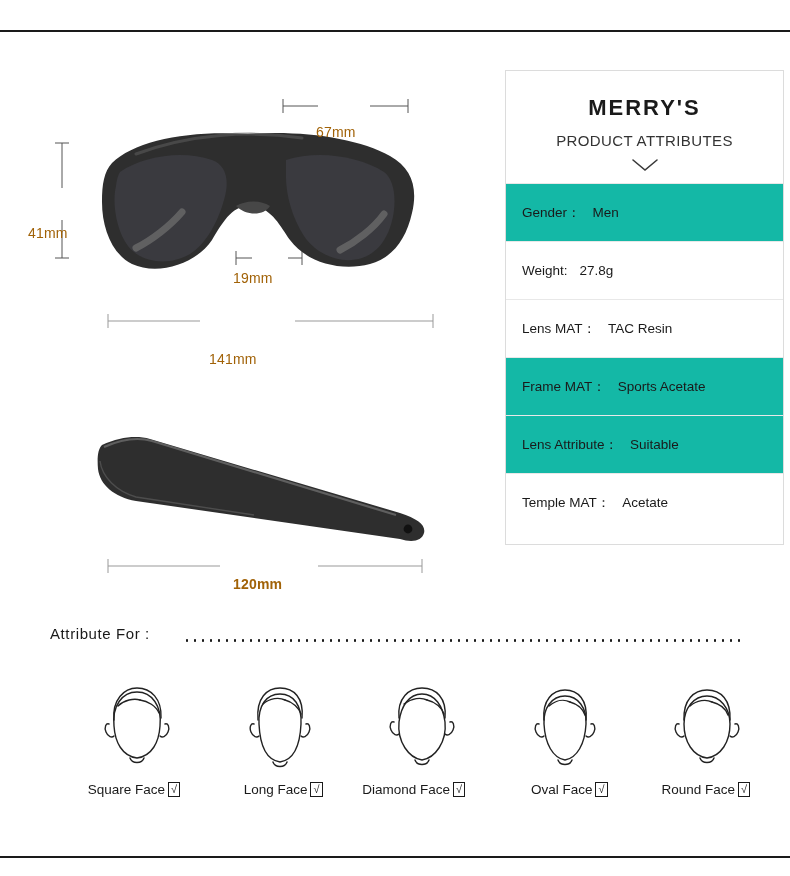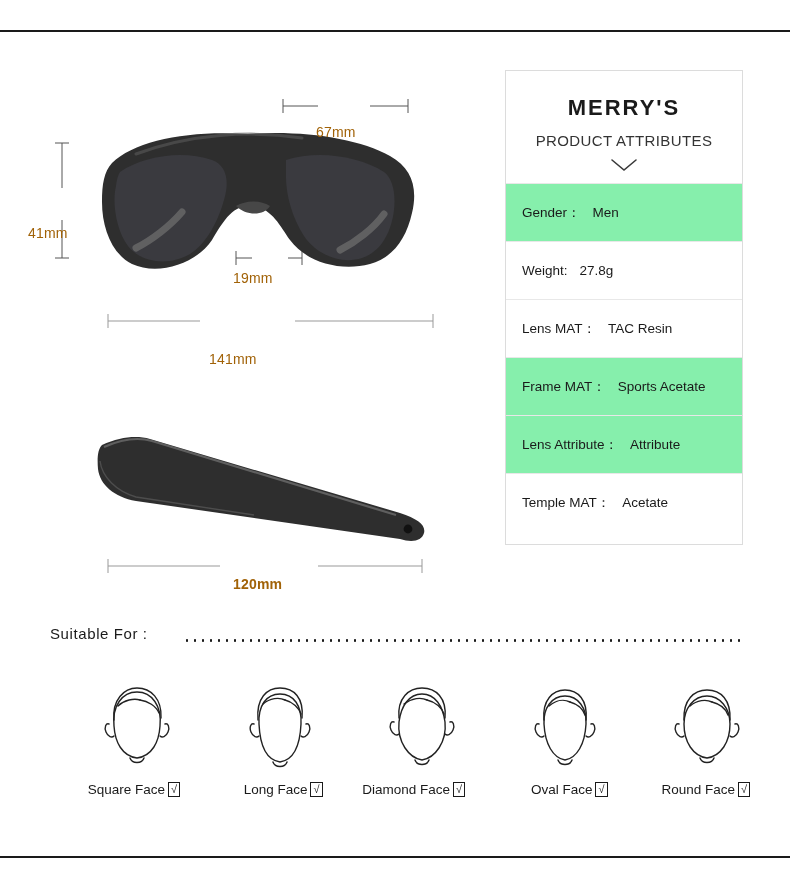--- a/index.html
+++ b/index.html
@@ -67,21 +67,21 @@
   .dim-h41   { left: 28px;  top: 177px; }
   .dim-19    { left: 233px; top: 222px; }
   .dim-141   { left: 209px; top: 303px; }
   .dim-120   { left: 233px; top: 528px; font-weight: bold; }
 
   
   .attr-card {
     position: absolute;
     left: 505px;
     top: 70px;
-    width: 238px;
+    width: 279px;
     height: 475px;
     background: #ffffff;
     border: 1px solid #dcdcdc;
     box-sizing: border-box;
     overflow: hidden;
   }
   .brand {
     text-align: center;
     font-family: "Liberation Sans", sans-serif;
     font-weight: bold;
@@ -107,21 +107,21 @@
     height: 58px;
     display: flex;
     align-items: center;
     padding: 0 0 0 16px;
     font-size: 13.5px;
     color: #1a1a1a;
     box-sizing: border-box;
     border-top: 1px solid #e8e8e8;
     white-space: nowrap;
   }
-  .attr-row.alt { background: #86efac; }
+  .attr-row.alt { background: #14b8a6; }
   .attr-row .k { margin-right: 4px; }
   .attr-row .v { margin-left: 8px; }
 
   
   .suitable {
     position: absolute;
     left: 0;
     top: 625px;
     width: 790px;
   }
@@ -276,30 +276,30 @@
     <div class="attr-row">
       <span class="k">Lens MAT：</span>
       <span class="v">TAC Resin</span>
     </div>
     <div class="attr-row alt">
       <span class="k">Frame MAT：</span>
       <span class="v">Sports Acetate</span>
     </div>
     <div class="attr-row alt">
       <span class="k">Lens Attribute：</span>
-      <span class="v">Attribute</span>
+      <span class="v">Suitable</span>
     </div>
     <div class="attr-row">
       <span class="k">Temple MAT：</span>
       <span class="v">Acetate</span>
     </div>
   </div>
 
   <div class="suitable">
-    <div class="suitable-head">Suitable For :</div>
+    <div class="suitable-head">Attribute For :</div>
     <div class="dots"></div>
 
     <div class="faces">
 
       <div class="face-item">
         <svg width="86" height="92" viewBox="0 0 86 92">
           <g fill="none" stroke="#222" stroke-width="1.4" stroke-linecap="round">
             <path d="M20 46 C18 26 28 12 43 12 C58 12 68 26 66 46 C65 62 58 76 43 78 C28 76 21 62 20 46 Z"></path>
             <path d="M20 40 C18 20 30 8 43 8 C57 8 68 19 67 38"></path>
             <path d="M24 26 C30 20 40 18 46 20"></path>

